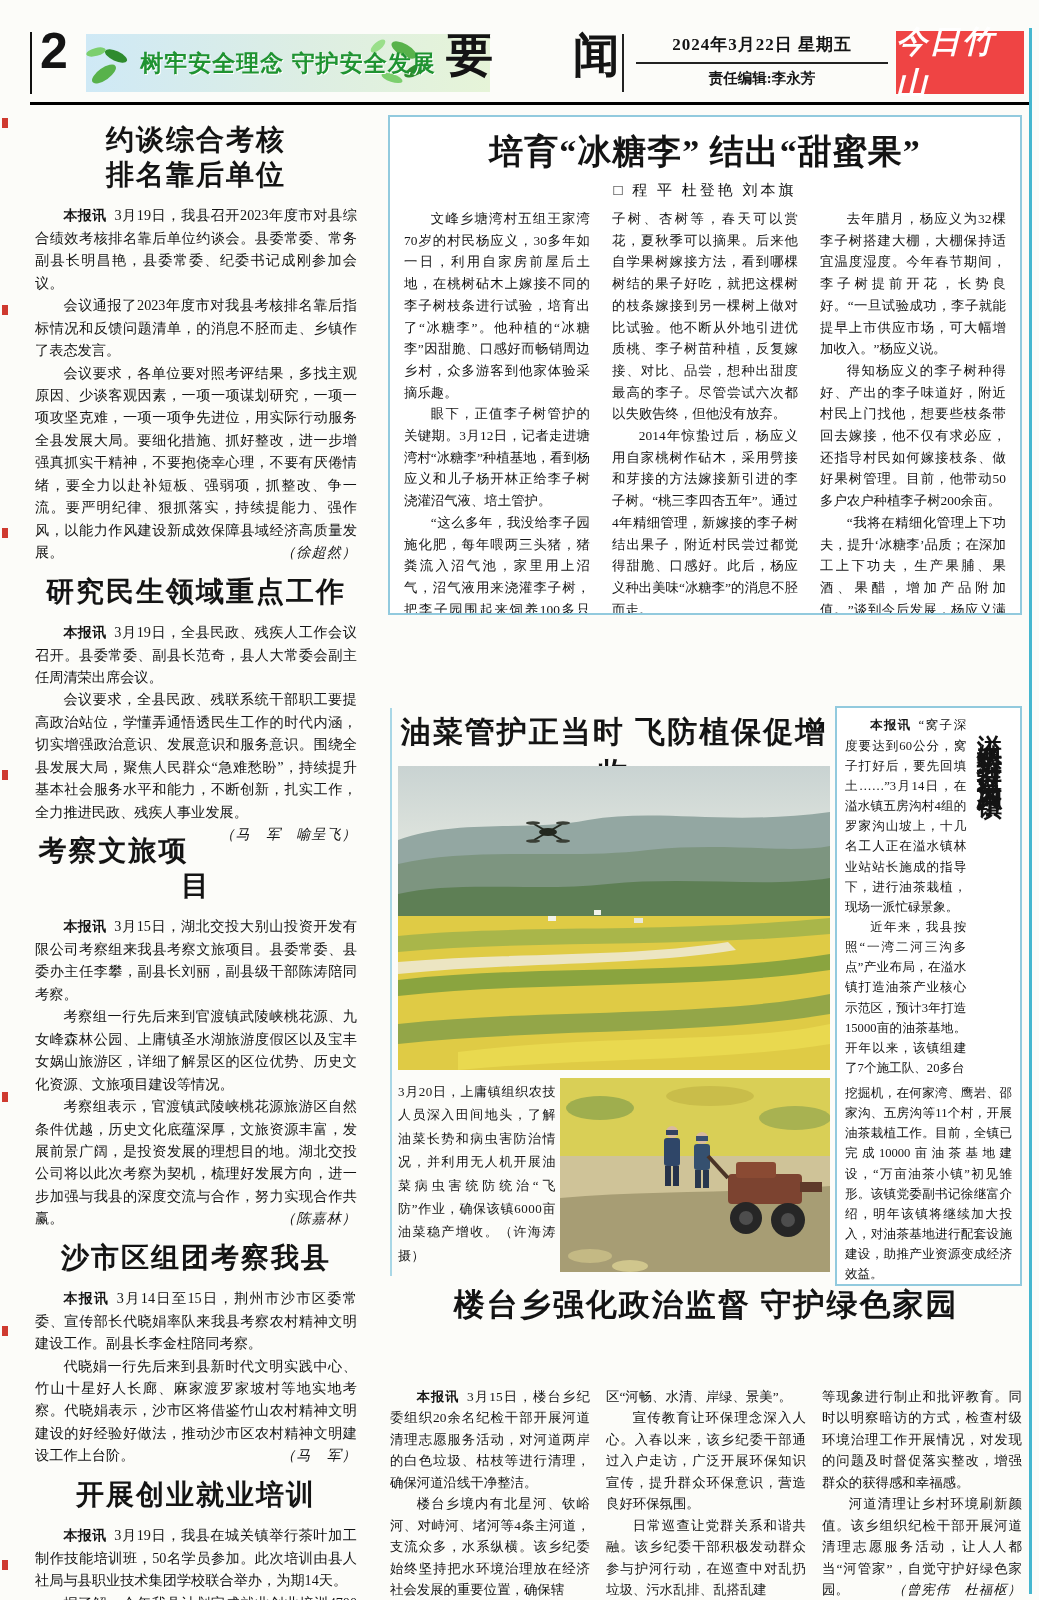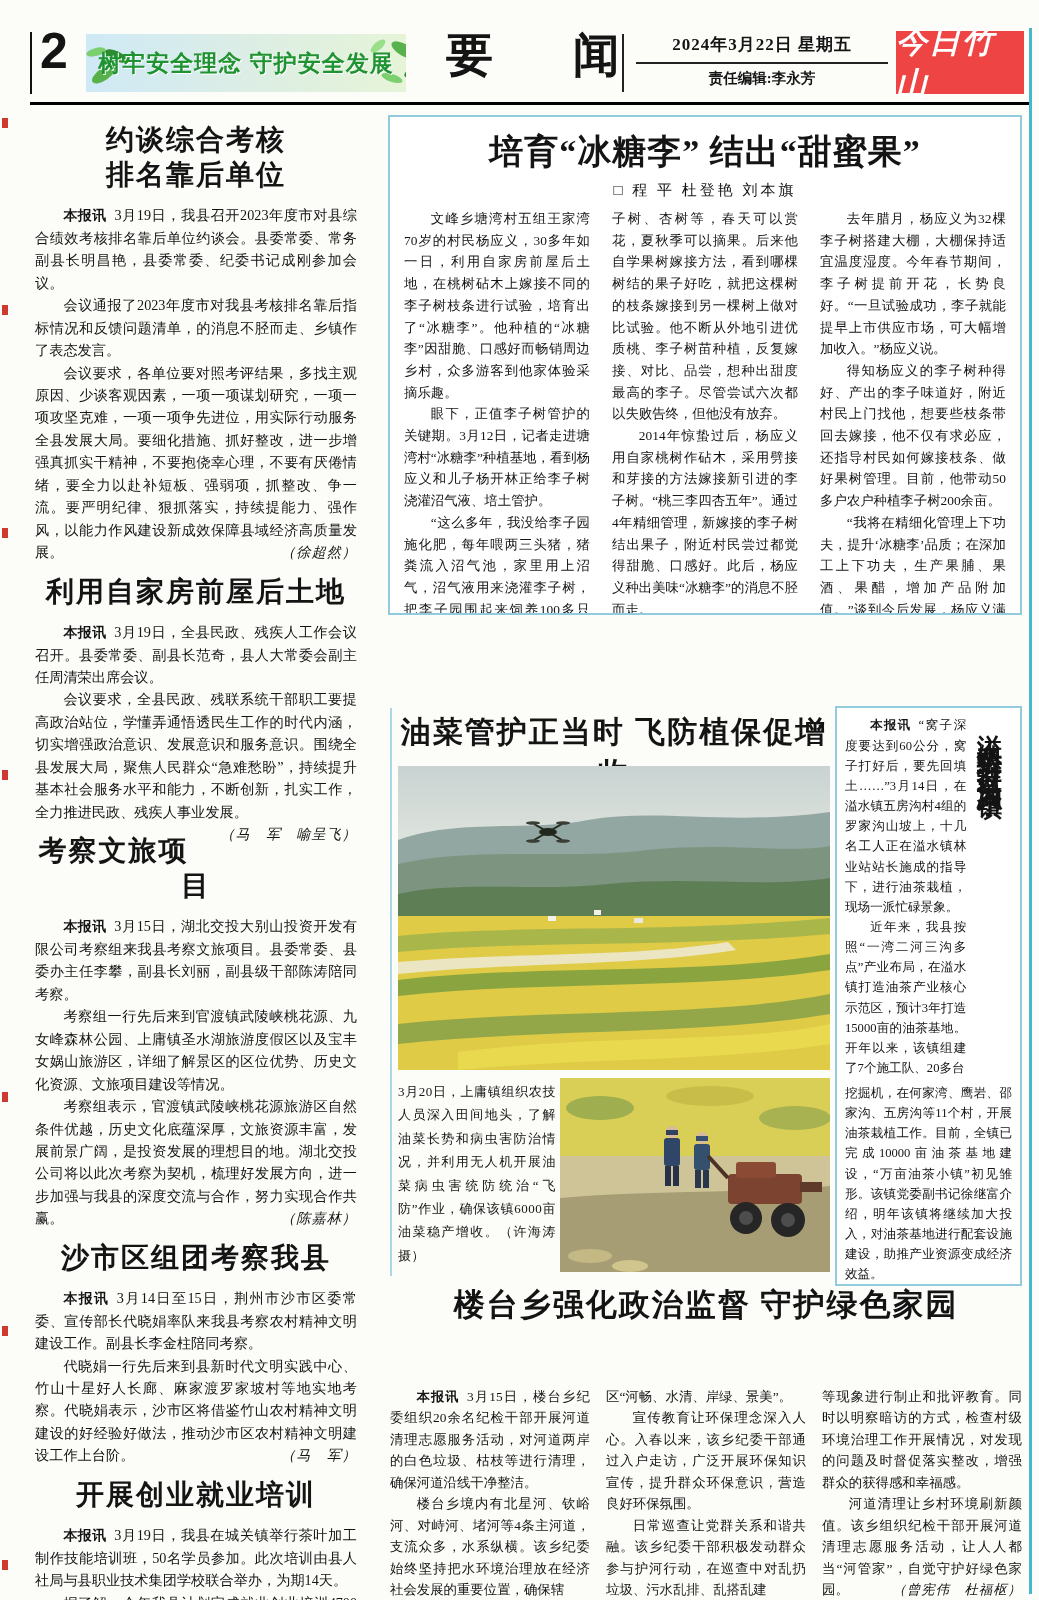--- a/index.html
+++ b/index.html
@@ -5,21 +5,21 @@
   html,body{margin:0;padding:0;background:#e8e8e4;}
   .page{position:relative;width:1039px;height:1600px;background:#fcfcf9;overflow:hidden;
         font-family:"Liberation Serif","DejaVu Serif",serif;color:#141414;}
   [data-name]{box-sizing:border-box;}
 
   
   .regmark{position:absolute;left:2px;width:6px;height:10px;background:#cf3a30;}
   .hdr-leftbar{position:absolute;left:30px;top:32px;width:2px;height:62px;background:#111;}
   .page-number{position:absolute;left:40px;top:22px;font-size:50px;font-weight:900;
                font-family:"Liberation Sans","DejaVu Sans",sans-serif;}
-  .slogan-banner{position:absolute;left:86px;top:34px;width:320px;height:58px;
+  .slogan-banner{position:absolute;left:86px;top:34px;width:404px;height:58px;
       background:linear-gradient(90deg,#cfe9f6 0%,#ddeee3 55%,#e6f4d8 100%);
       display:flex;align-items:center;justify-content:center;overflow:hidden;}
   .slogan-text{position:relative;z-index:2;color:#1f9331;font-weight:900;font-size:23px;
       letter-spacing:1px;font-family:"Liberation Sans","DejaVu Sans",sans-serif;
       text-shadow:1px 1px 0 #ffffff;}
   .slogan-banner svg{position:absolute;top:0;left:0;z-index:1;}
   .section-title{position:absolute;left:446px;top:24px;font-size:47px;font-weight:900;
       letter-spacing:34px;white-space:nowrap;}
   .hdr-vline{position:absolute;left:622px;top:34px;width:2px;height:58px;background:#222;}
   .dateblock{position:absolute;left:636px;top:33px;width:252px;text-align:center;}
@@ -141,21 +141,21 @@
       <h2 data-name="article-title">约谈综合考核
 排名靠后单位</h2>
       <div class="body-text">
         <p><b class="lead" data-name="dateline">本报讯</b><span data-name="paragraph">3月19日，我县召开2023年度市对县综合绩效考核排名靠后单位约谈会。县委常委、常务副县长明昌艳，县委常委、纪委书记成刚参加会议。</span></p>
         <p data-name="paragraph">会议通报了2023年度市对我县考核排名靠后指标情况和反馈问题清单，的消息不胫而走、乡镇作了表态发言。</p>
         <p data-name="paragraph"><span>会议要求，各单位要对照考评结果，多找主观原因、少谈客观因素，一项一项谋划研究，一项一项攻坚克难，一项一项争先进位，用实际行动服务全县发展大局。要细化措施、抓好整改，进一步增强真抓实干精神，不要抱侥幸心理，不要有厌倦情绪，要全力以赴补短板、强弱项，抓整改、争一流。要严明纪律、狠抓落实，持续提能力、强作风，以能力作风建设新成效保障县域经济高质量发展。</span><span class="byline" data-name="byline">（徐超然）</span></p>
       </div>
     </article>
 
     <article class="l-article" data-name="article-livelihood-work">
-      <h2 data-name="article-title">利用自家房前屋后土地</h2>
+      <h2 data-name="article-title">研究民生领域重点工作</h2>
       <div class="body-text">
         <p><b class="lead" data-name="dateline">本报讯</b><span data-name="paragraph">3月19日，全县民政、残疾人工作会议召开。县委常委、副县长范奇，县人大常委会副主任周清荣出席会议。</span></p>
         <p data-name="paragraph"><span>会议要求，全县民政、残联系统干部职工要提高政治站位，学懂弄通悟透民生工作的时代内涵，切实增强政治意识、发展意识和服务意识。围绕全县发展大局，聚焦人民群众“急难愁盼”，持续提升基本社会服务水平和能力，不断创新，扎实工作，全力推进民政、残疾人事业发展。</span><span class="byline" data-name="byline">（马　军　喻呈飞）</span></p>
       </div>
     </article>
 
     <article class="l-article" data-name="article-tourism-inspection">
       <h2 data-name="article-title">考察文旅项目</h2>
       <div class="body-text">
         <p><b class="lead" data-name="dateline">本报讯</b><span data-name="paragraph">3月15日，湖北交投大别山投资开发有限公司考察组来我县考察文旅项目。县委常委、县委办主任李攀，副县长刘丽，副县级干部陈涛陪同考察。</span></p>

